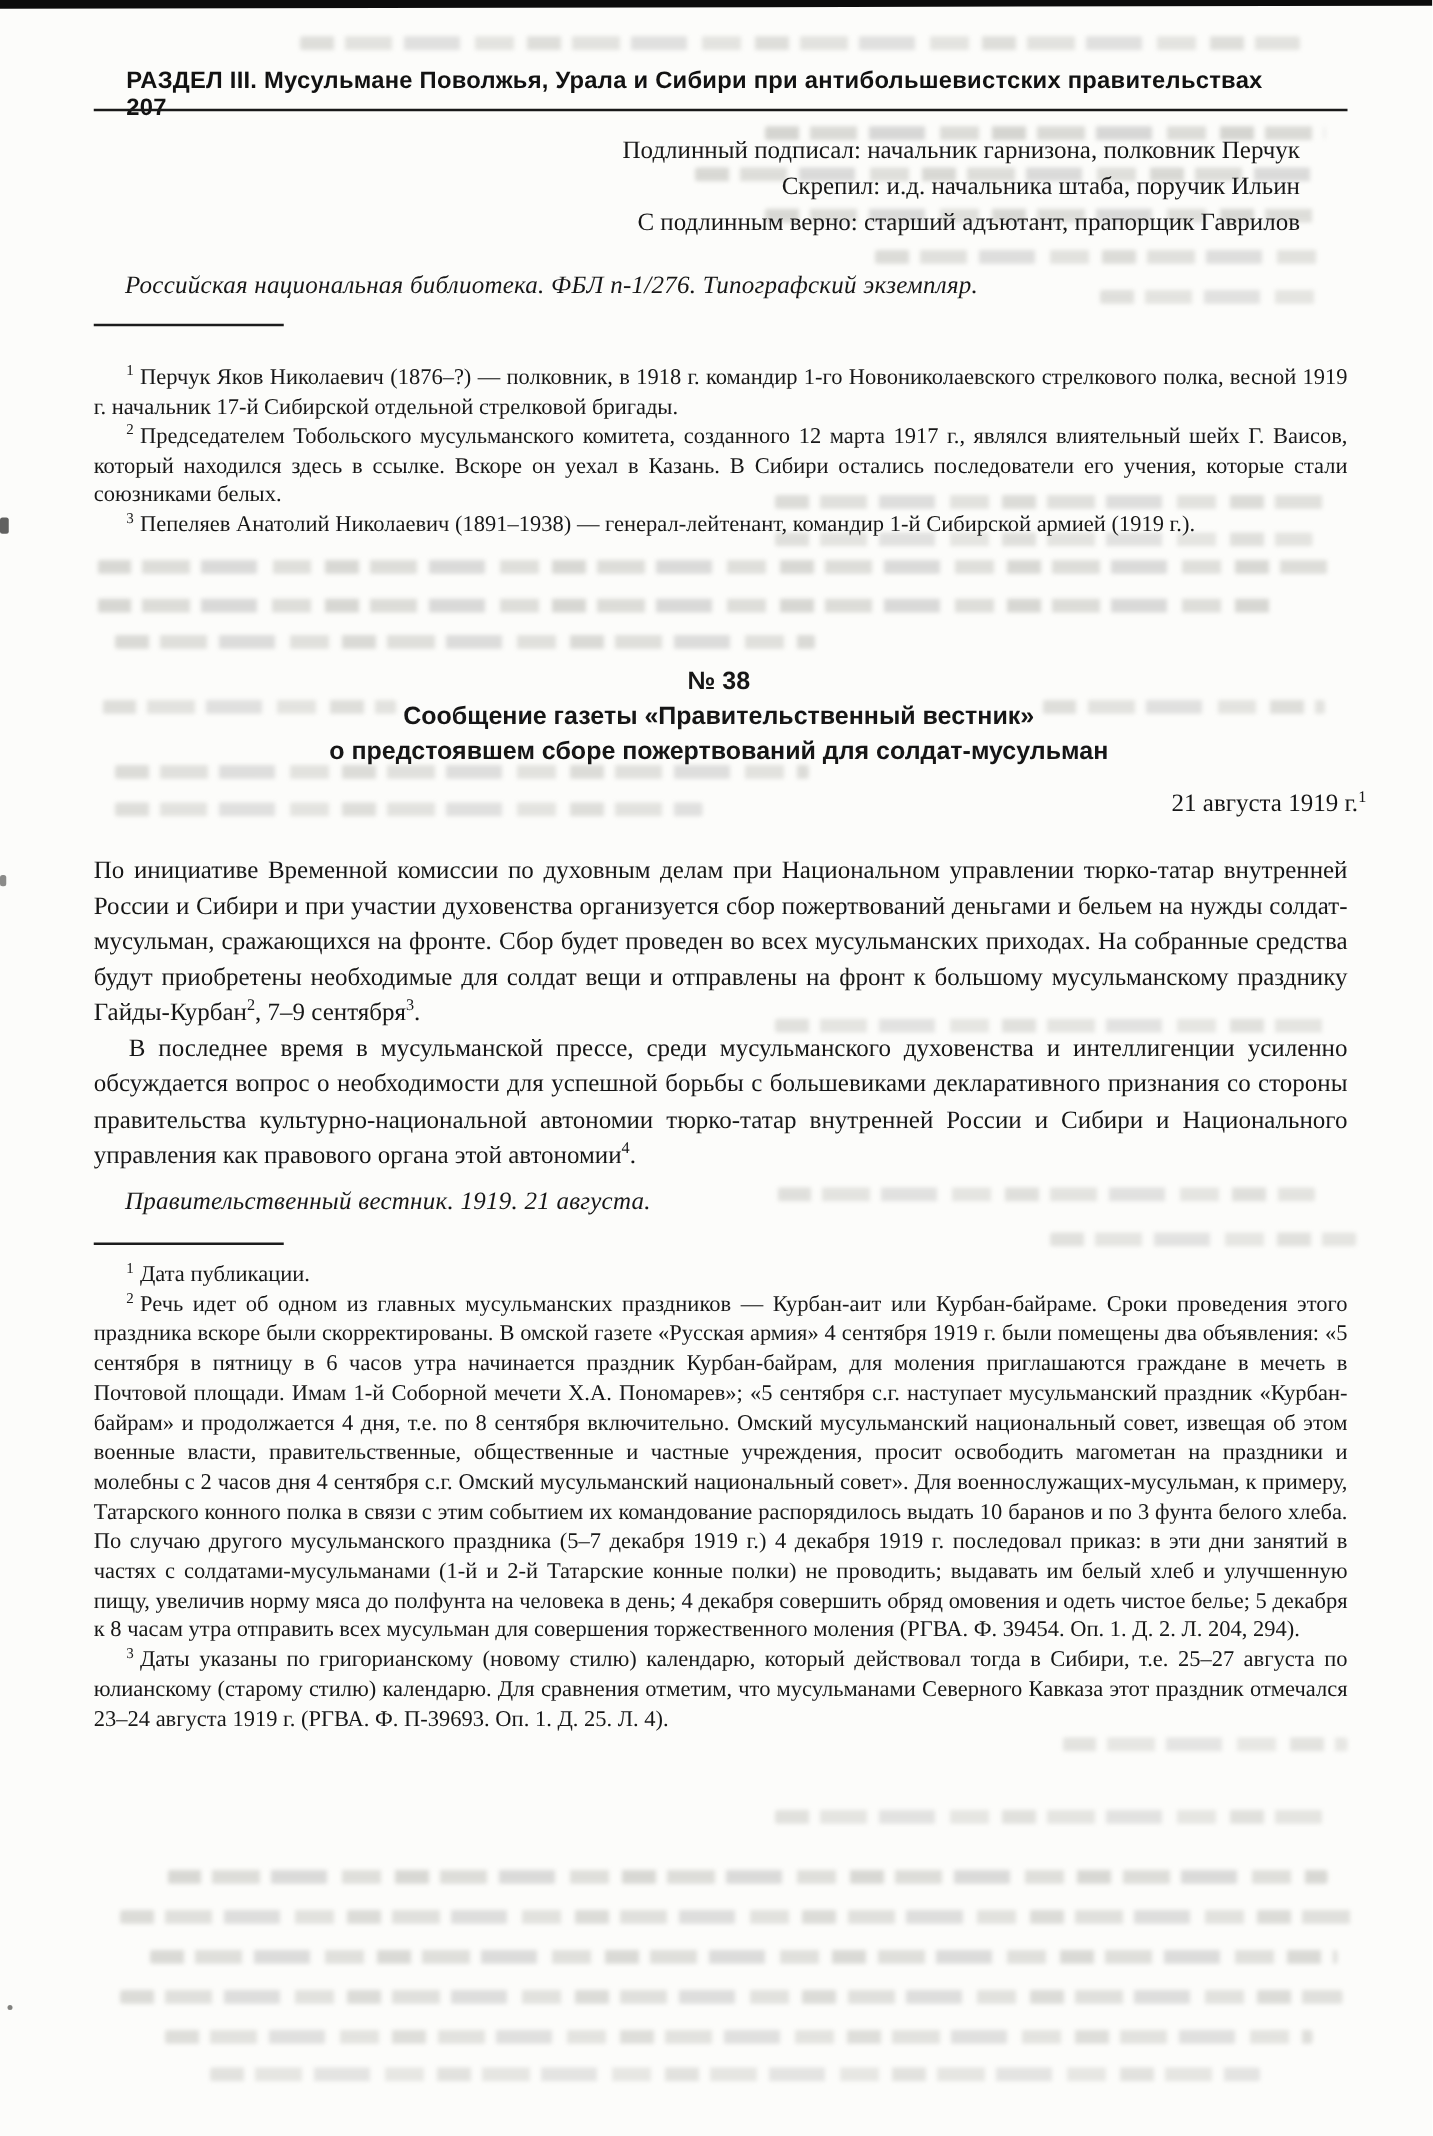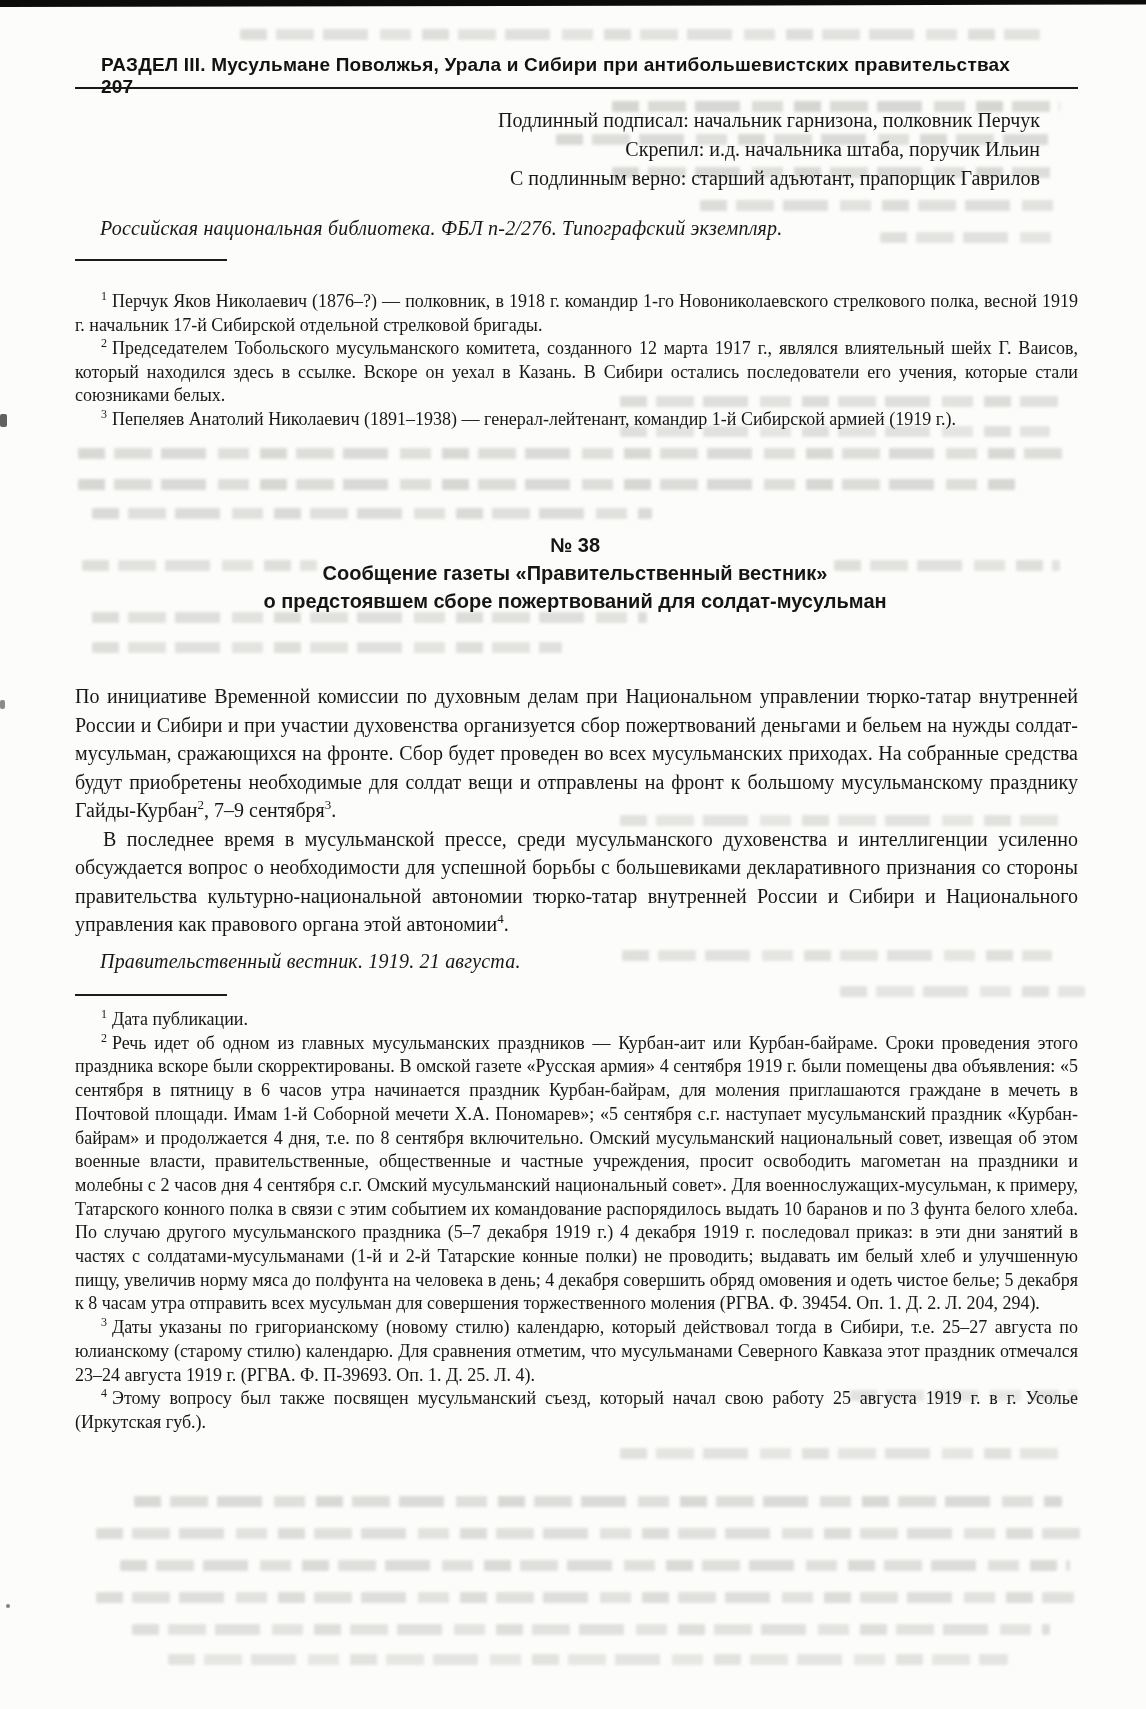--- a/index.html
+++ b/index.html
@@ -117,55 +117,55 @@
 
   <div class="layer sig-block">
 
       <div>Подлинный подписал: начальник гарнизона, полковник Перчук</div>
 
       <div>Скрепил: и.д. начальника штаба, поручик Ильин</div>
 
       <div>С подлинным верно: старший адъютант, прапорщик Гаврилов</div>
     </div>
 
-  <div class="layer archive-line">Российская национальная библиотека. ФБЛ п-2/276. Типографский экземпляр.</div>
+  <div class="layer archive-line">Российская национальная библиотека. ФБЛ п-1/276. Типографский экземпляр.</div>
 
   <div class="layer fn-sep sep-top"></div>
 
   <div class="layer footnotes-top">
 
       <p class="fn"><sup>1</sup><span>Перчук Яков Николаевич (1876–?) — полковник, в 1918 г. командир 1-го Новониколаевского стрелкового полка, весной 1919 г. начальник 17-й Сибирской отдельной стрелковой бригады.</span></p>
 
       <p class="fn"><sup>2</sup><span>Председателем Тобольского мусульманского комитета, созданного 12 марта 1917 г., являлся влиятельный шейх Г. Ваисов, который находился здесь в ссылке. Вскоре он уехал в Казань. В Сибири остались последователи его учения, которые стали союзниками белых.</span></p>
 
       <p class="fn"><sup>3</sup><span>Пепеляев Анатолий Николаевич (1891–1938) — генерал-лейтенант, командир 1-й Сибирской армией (1919 г.).</span></p>
     </div>
 
   <div class="layer doc-heading">
     <div>№ 38</div>
     <div>Сообщение газеты «Правительственный вестник»</div>
     <div>о предстоявшем сборе пожертвований для солдат-мусульман</div>
   </div>
 
+  <div class="layer doc-date"><span>21 августа 1919 г.</span><sup>1</sup></div>
 
   <div class="layer doc-body">
 
       <p class="flush">По инициативе Временной комиссии по духовным делам при Национальном управлении тюрко-татар внутренней России и Сибири и при участии духовенства организуется сбор пожертвований деньгами и бельем на нужды солдат-мусульман, сражающихся на фронте. Сбор будет проведен во всех мусульманских приходах. На собранные средства будут приобретены необходимые для солдат вещи и отправлены на фронт к большому мусульманскому празднику Гайды-Курбан<sup>2</sup>, 7–9 сентября<sup>3</sup>.</p>
 
       <p>В последнее время в мусульманской прессе, среди мусульманского духовенства и интеллигенции усиленно обсуждается вопрос о необходимости для успешной борьбы с большевиками декларативного признания со стороны правительства культурно-национальной автономии тюрко-татар внутренней России и Сибири и Национального управления как правового органа этой автономии<sup>4</sup>.</p>
     </div>
 
   <div class="layer source-line">Правительственный вестник. 1919. 21 августа.</div>
 
   <div class="layer fn-sep sep-bottom"></div>
 
   <div class="layer footnotes-bottom">
 
       <p class="fn"><sup>1</sup><span>Дата публикации.</span></p>
 
       <p class="fn"><sup>2</sup><span>Речь идет об одном из главных мусульманских праздников — Курбан-аит или Курбан-байраме. Сроки проведения этого праздника вскоре были скорректированы. В омской газете «Русская армия» 4 сентября 1919 г. были помещены два объявления: «5 сентября в пятницу в 6 часов утра начинается праздник Курбан-байрам, для моления приглашаются граждане в мечеть в Почтовой площади. Имам 1-й Соборной мечети Х.А. Пономарев»; «5 сентября с.г. наступает мусульманский праздник «Курбан-байрам» и продолжается 4 дня, т.е. по 8 сентября включительно. Омский мусульманский национальный совет, извещая об этом военные власти, правительственные, общественные и частные учреждения, просит освободить магометан на праздники и молебны с 2 часов дня 4 сентября с.г. Омский мусульманский национальный совет». Для военнослужащих-мусульман, к примеру, Татарского конного полка в связи с этим событием их командование распорядилось выдать 10 баранов и по 3 фунта белого хлеба. По случаю другого мусульманского праздника (5–7 декабря 1919 г.) 4 декабря 1919 г. последовал приказ: в эти дни занятий в частях с солдатами-мусульманами (1-й и 2-й Татарские конные полки) не проводить; выдавать им белый хлеб и улучшенную пищу, увеличив норму мяса до полфунта на человека в день; 4 декабря совершить обряд омовения и одеть чистое белье; 5 декабря к 8 часам утра отправить всех мусульман для совершения торжественного моления (РГВА. Ф. 39454. Оп. 1. Д. 2. Л. 204, 294).</span></p>
 
       <p class="fn"><sup>3</sup><span>Даты указаны по григорианскому (новому стилю) календарю, который действовал тогда в Сибири, т.е. 25–27 августа по юлианскому (старому стилю) календарю. Для сравнения отметим, что мусульманами Северного Кавказа этот праздник отмечался 23–24 августа 1919 г. (РГВА. Ф. П-39693. Оп. 1. Д. 25. Л. 4).</span></p>
 
-      <p class="fn"><sup>4</sup><span>Этому вопросу был также посвящен мусульманский съезд, который начал свою работу 25 августа 1919 г. в г. Усолье (Иркутская губ.).</span></p>
     </div>
 
 </div>
 
 </body></html>

